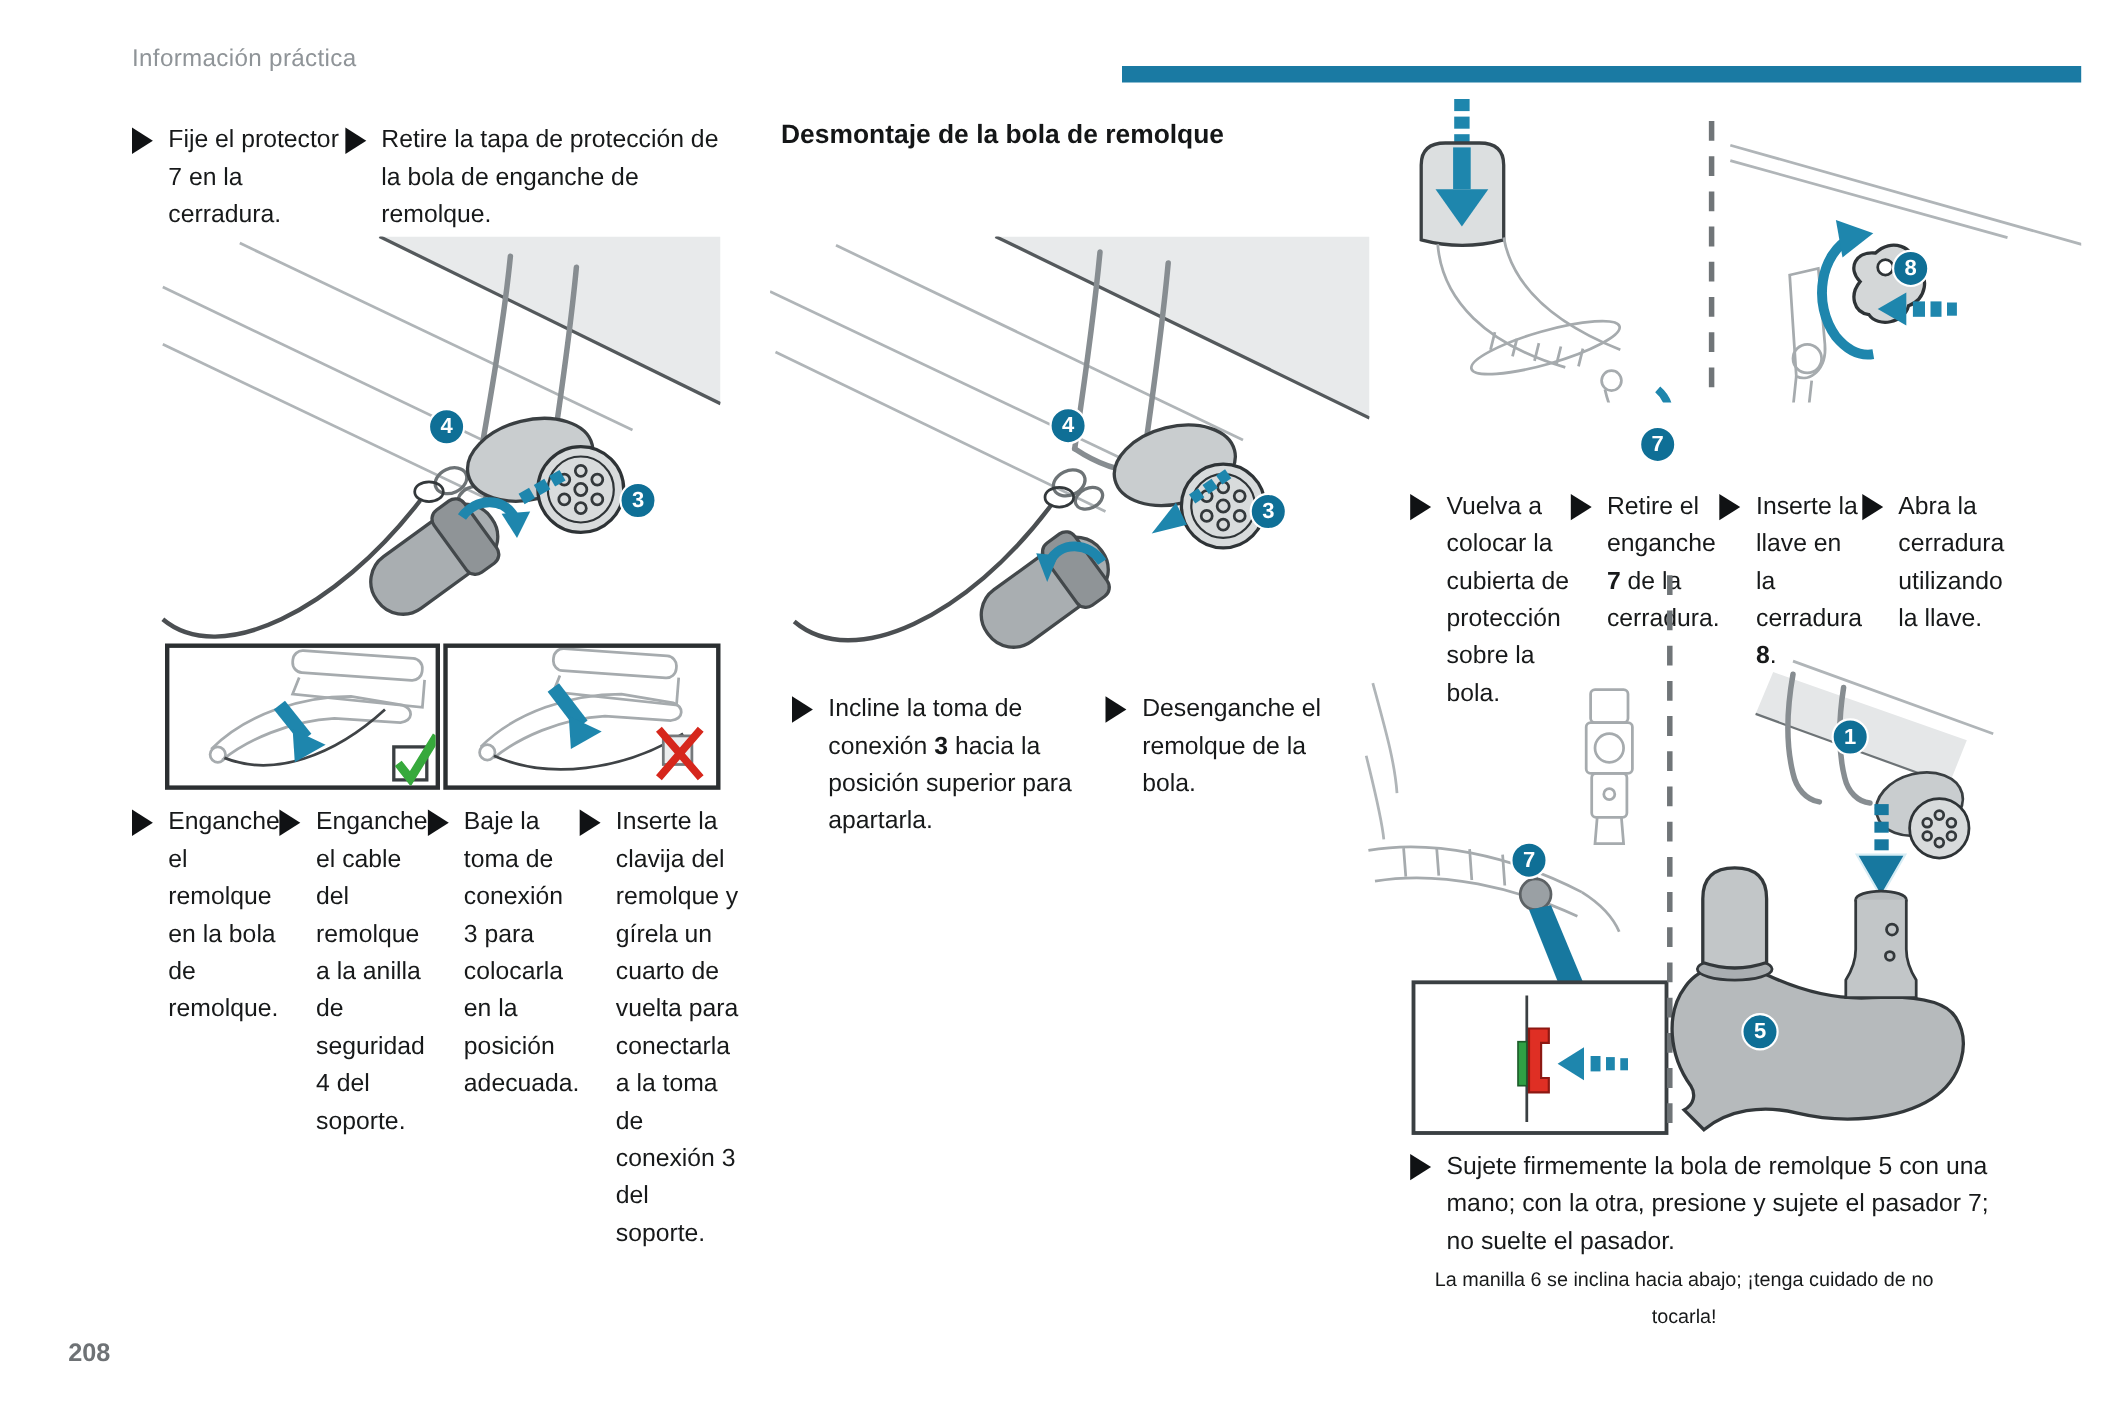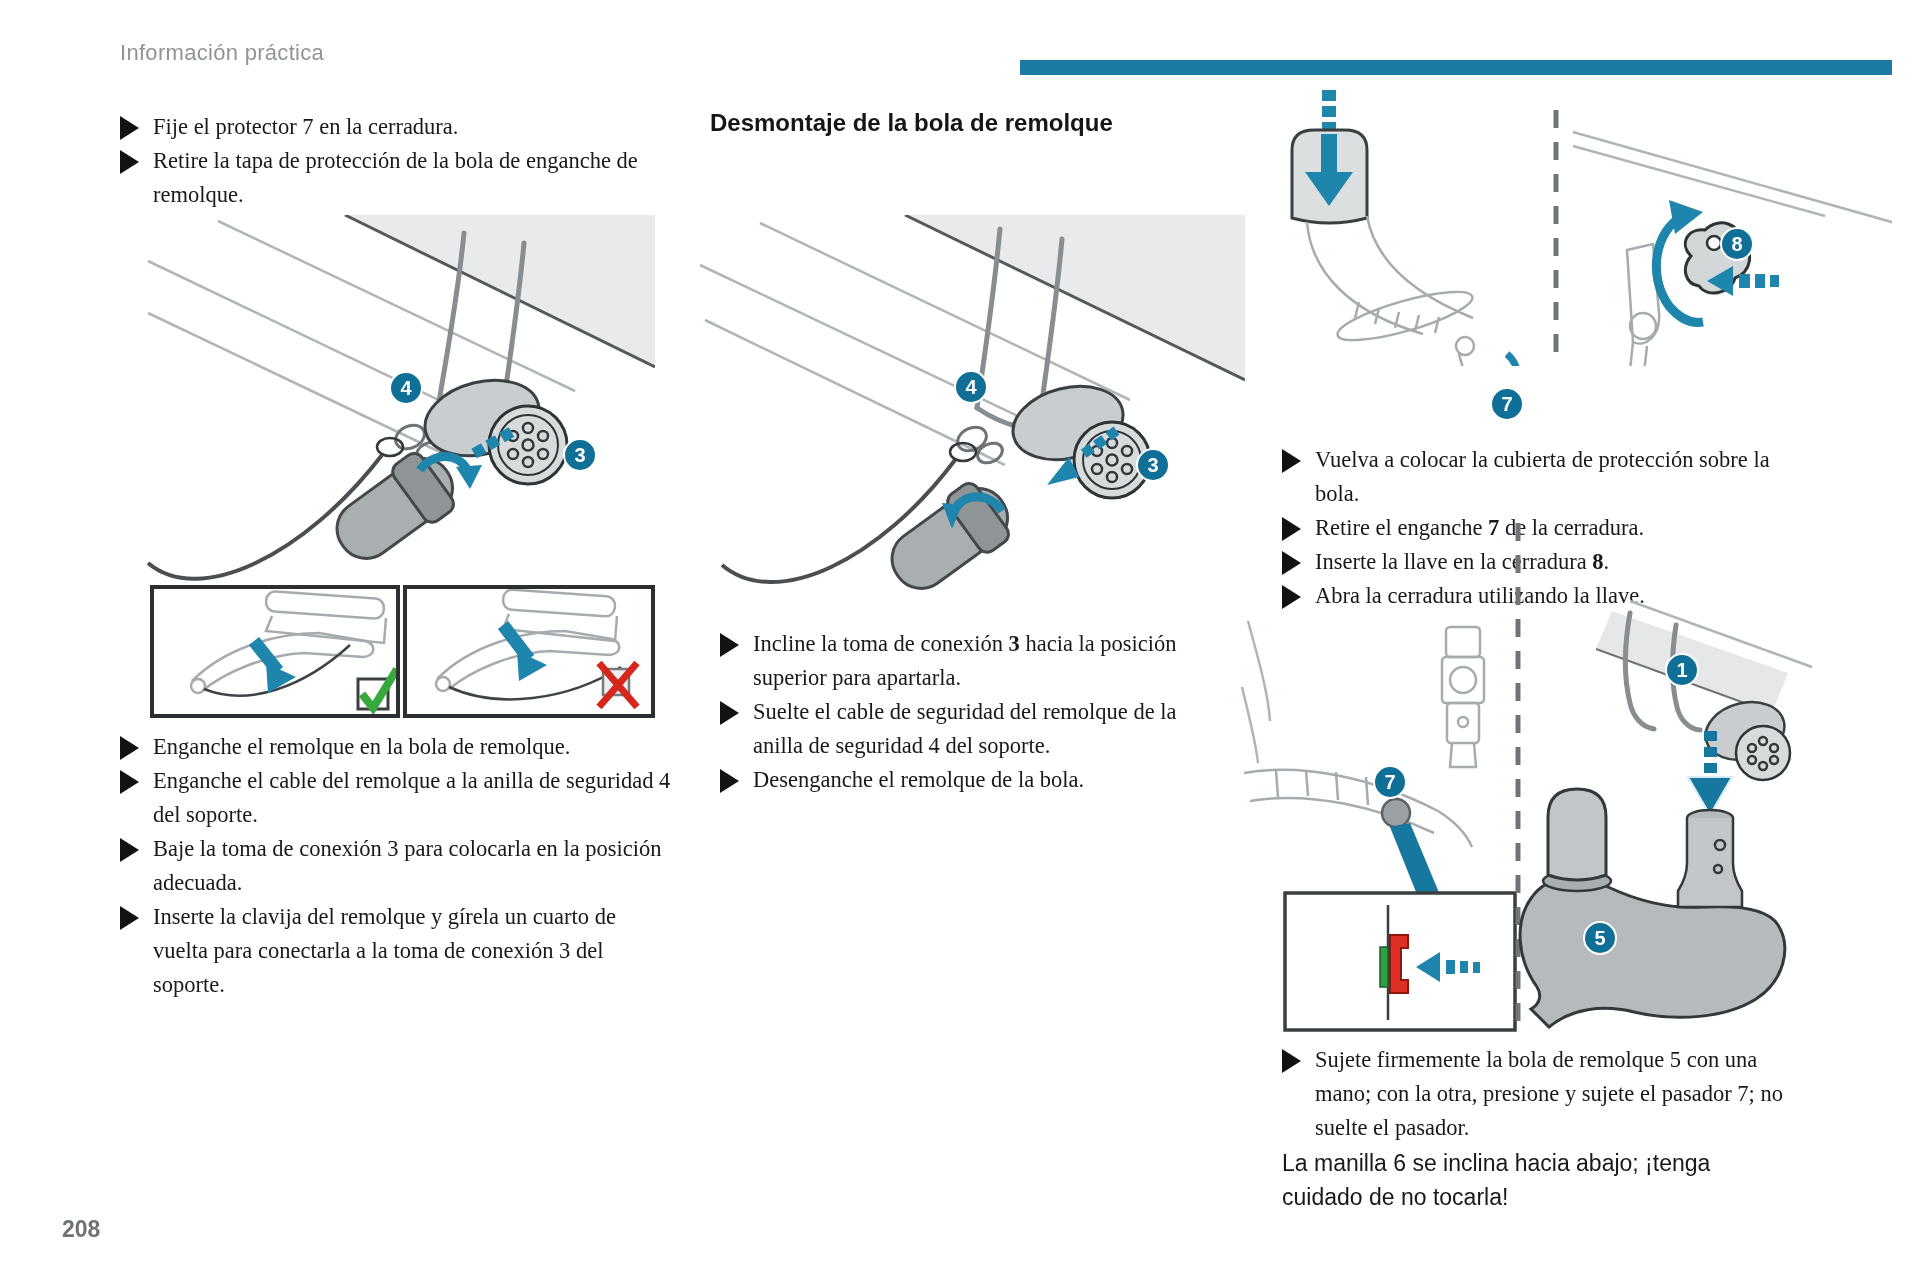--- a/index.html
+++ b/index.html
@@ -3,26 +3,26 @@
 <meta charset="utf-8">
 <style>
   html,body{margin:0;padding:0;background:#ffffff;}
   #page{position:relative;width:1892px;height:1281px;background:#ffffff;overflow:hidden;
         font-family:"Liberation Sans", sans-serif;color:#17191a;}
   .abs{position:absolute;}
   .header{font-size:22px;color:#8f9498;letter-spacing:.3px;}
   .accentbar{position:absolute;left:1020px;top:60px;width:900px;height:15px;background:#1a7aa3;}
   .pagenum{font-size:23px;font-weight:bold;color:#6e7275;}
   .heading{font-size:24px;font-weight:bold;line-height:50px;color:#141617;}
-  .list{display:flex;flex-direction:column;font-family:Liberation Serif, serif;}
+  .list{display:flex;flex-direction:row;}
   .bullet{display:flex;align-items:flex-start;}
   .tri{width:0;height:0;border-left:19px solid #101214;border-top:12px solid transparent;
        border-bottom:12px solid transparent;margin:6px 14px 0 0;flex:none;}
   .btxt{flex:1;font-size:22.5px;line-height:34px;}
-  .note{font-size:23px;line-height:34px;}
+  .note{font-size:18px;line-height:34px;text-align:center;}
   .btxt b{font-weight:bold;}
   .badge{position:absolute;width:34px;height:34px;border-radius:50%;background:#0f6f96;
          border:2px solid #ffffff;box-sizing:border-box;color:#fff;font-weight:bold;font-size:20px;
          display:flex;align-items:center;justify-content:center;z-index:5;}
   .cmpbox{position:absolute;border:4px solid #2b2f31;background:#fff;box-sizing:border-box;}
   svg{display:block;}
   .thin{stroke:#b0b5b8;stroke-width:2.5;fill:none;}
   .strap{stroke:#878d91;stroke-width:5;fill:none;stroke-linecap:round;}
   .oline{fill:none;stroke:#6d7376;stroke-width:3;}
   .oline2{fill:none;stroke:#33383b;stroke-width:2.5;}
@@ -176,24 +176,20 @@
         <rect x="412" y="226" width="10" height="10"></rect>
     </g>
   </svg>
   <div class="badge" style="left:954px;top:370px">4</div>
   <div class="badge" style="left:1136px;top:448px">3</div>
 
   <div class="abs list" style="left:720px;top:627px;width:512px">
     <div class="bullet">
       <span class="tri"></span>
       <span class="btxt" style="max-width:478px"><span>Incline la toma de conexión </span><b>3</b><span> hacia la posición superior para apartarla.</span></span>
-    </div>
-    <div class="bullet">
-      <span class="tri"></span>
-      <span class="btxt" style="max-width:478px"><span>Suelte el cable de seguridad del remolque de la anilla de seguridad 4 del soporte.</span></span>
     </div>
     <div class="bullet">
       <span class="tri"></span>
       <span class="btxt" style="max-width:478px"><span>Desenganche el remolque de la bola.</span></span>
     </div>
   </div>
 
   <svg class="abs" style="left:1255px;top:88px" width="665" height="278" viewBox="0 0 665 278">
     <g fill="#1e86ad">
       <rect x="67" y="2" width="14" height="11"></rect>

